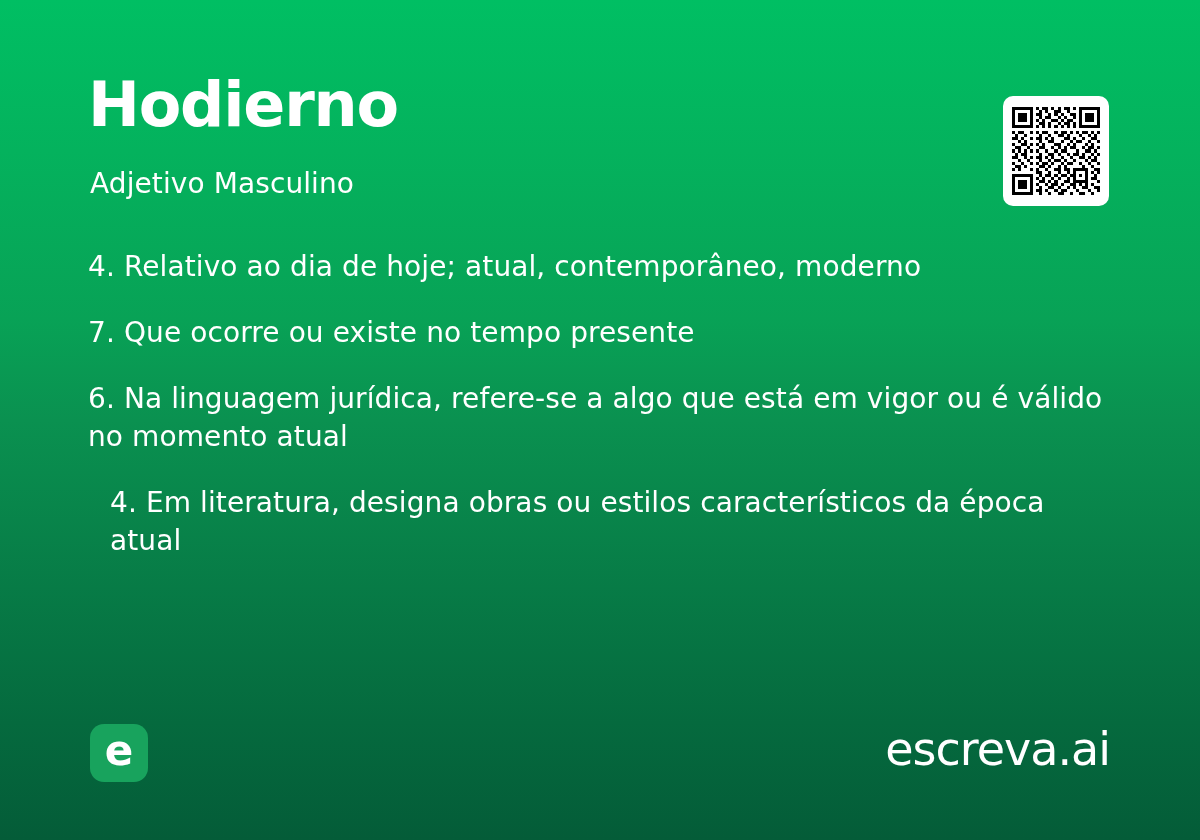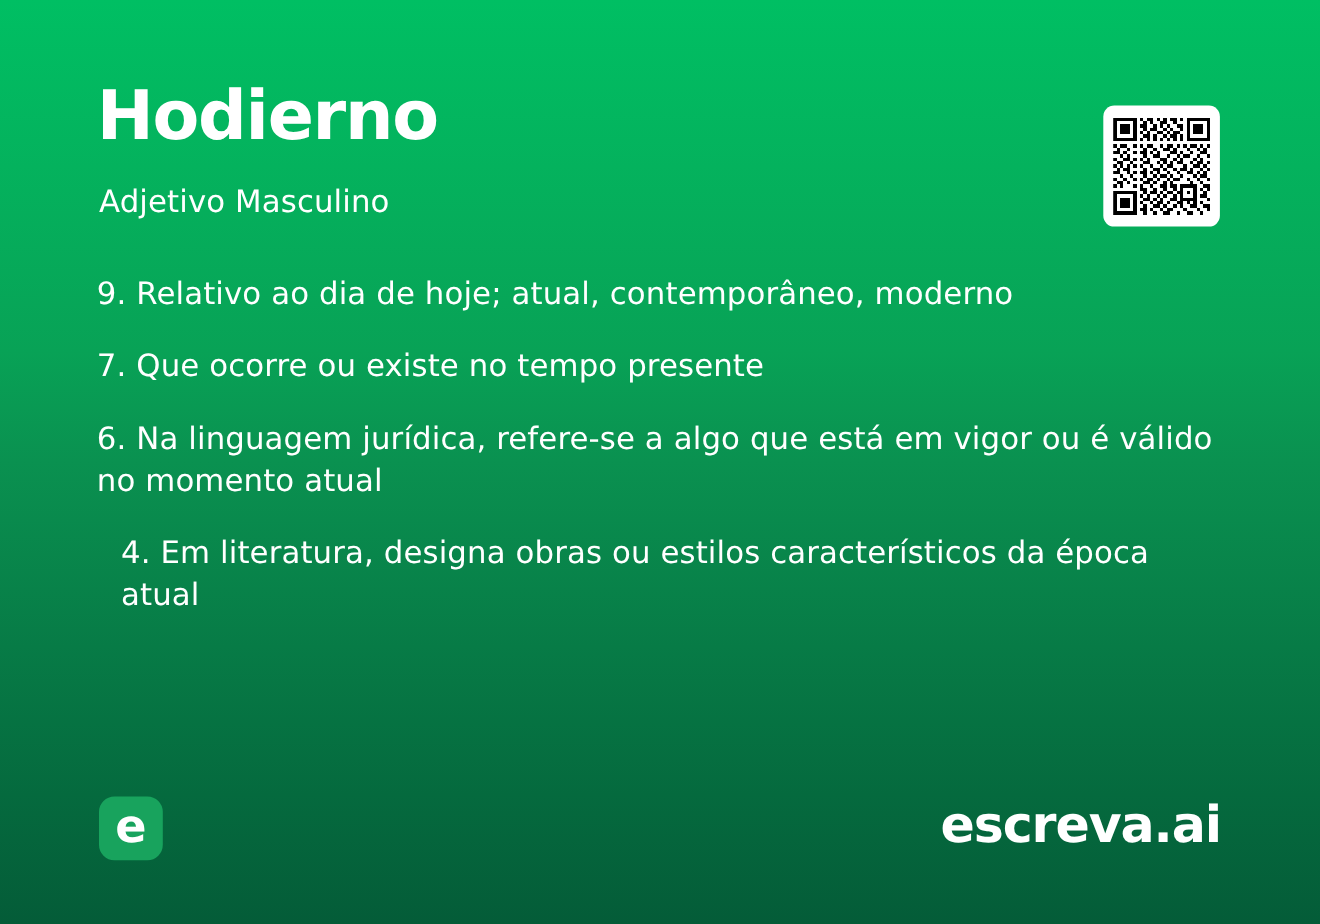--- a/index.html
+++ b/index.html
@@ -103,21 +103,21 @@
     position:relative;
     top:-2px;
   }
 
   .brand-wordmark {
     position:absolute;
     right:90px;
     top:722px;
     font-family:"DejaVu Sans", sans-serif;
     font-size:46px;
-    font-weight:bold;
+    font-weight:normal;
     letter-spacing:-1px;
     color:#ffffff;
     line-height:1.2;
   }
 </style>
 </head>
 <body>
 
 <div class="card-root">
 
@@ -361,21 +361,21 @@
           <rect x="12" y="28" width="1" height="1"></rect>
         <rect x="15" y="28" width="2" height="1"></rect>
           <rect x="19" y="28" width="1" height="1"></rect>
         <rect x="22" y="28" width="2" height="1"></rect>
           <rect x="26" y="28" width="1" height="1"></rect>
       </g>
     </svg>
   </div>
 
   <div class="definitions">
-    <p class="definition-item">9. Relativo ao dia de hoje; atual, contemporâneo, moderno</p>
+    <p class="definition-item">4. Relativo ao dia de hoje; atual, contemporâneo, moderno</p>
     <p class="definition-item">7. Que ocorre ou existe no tempo presente</p>
     <p class="definition-item">6. Na linguagem jurídica, refere-se a algo que está em vigor ou é válido no momento atual</p>
     <p class="definition-item">4. Em literatura, designa obras ou estilos característicos da época atual</p>
   </div>
 
   <div class="brand-logo">
     <span class="brand-logo-letter">e</span>
   </div>
 
   <div class="brand-wordmark">escreva.ai</div>

